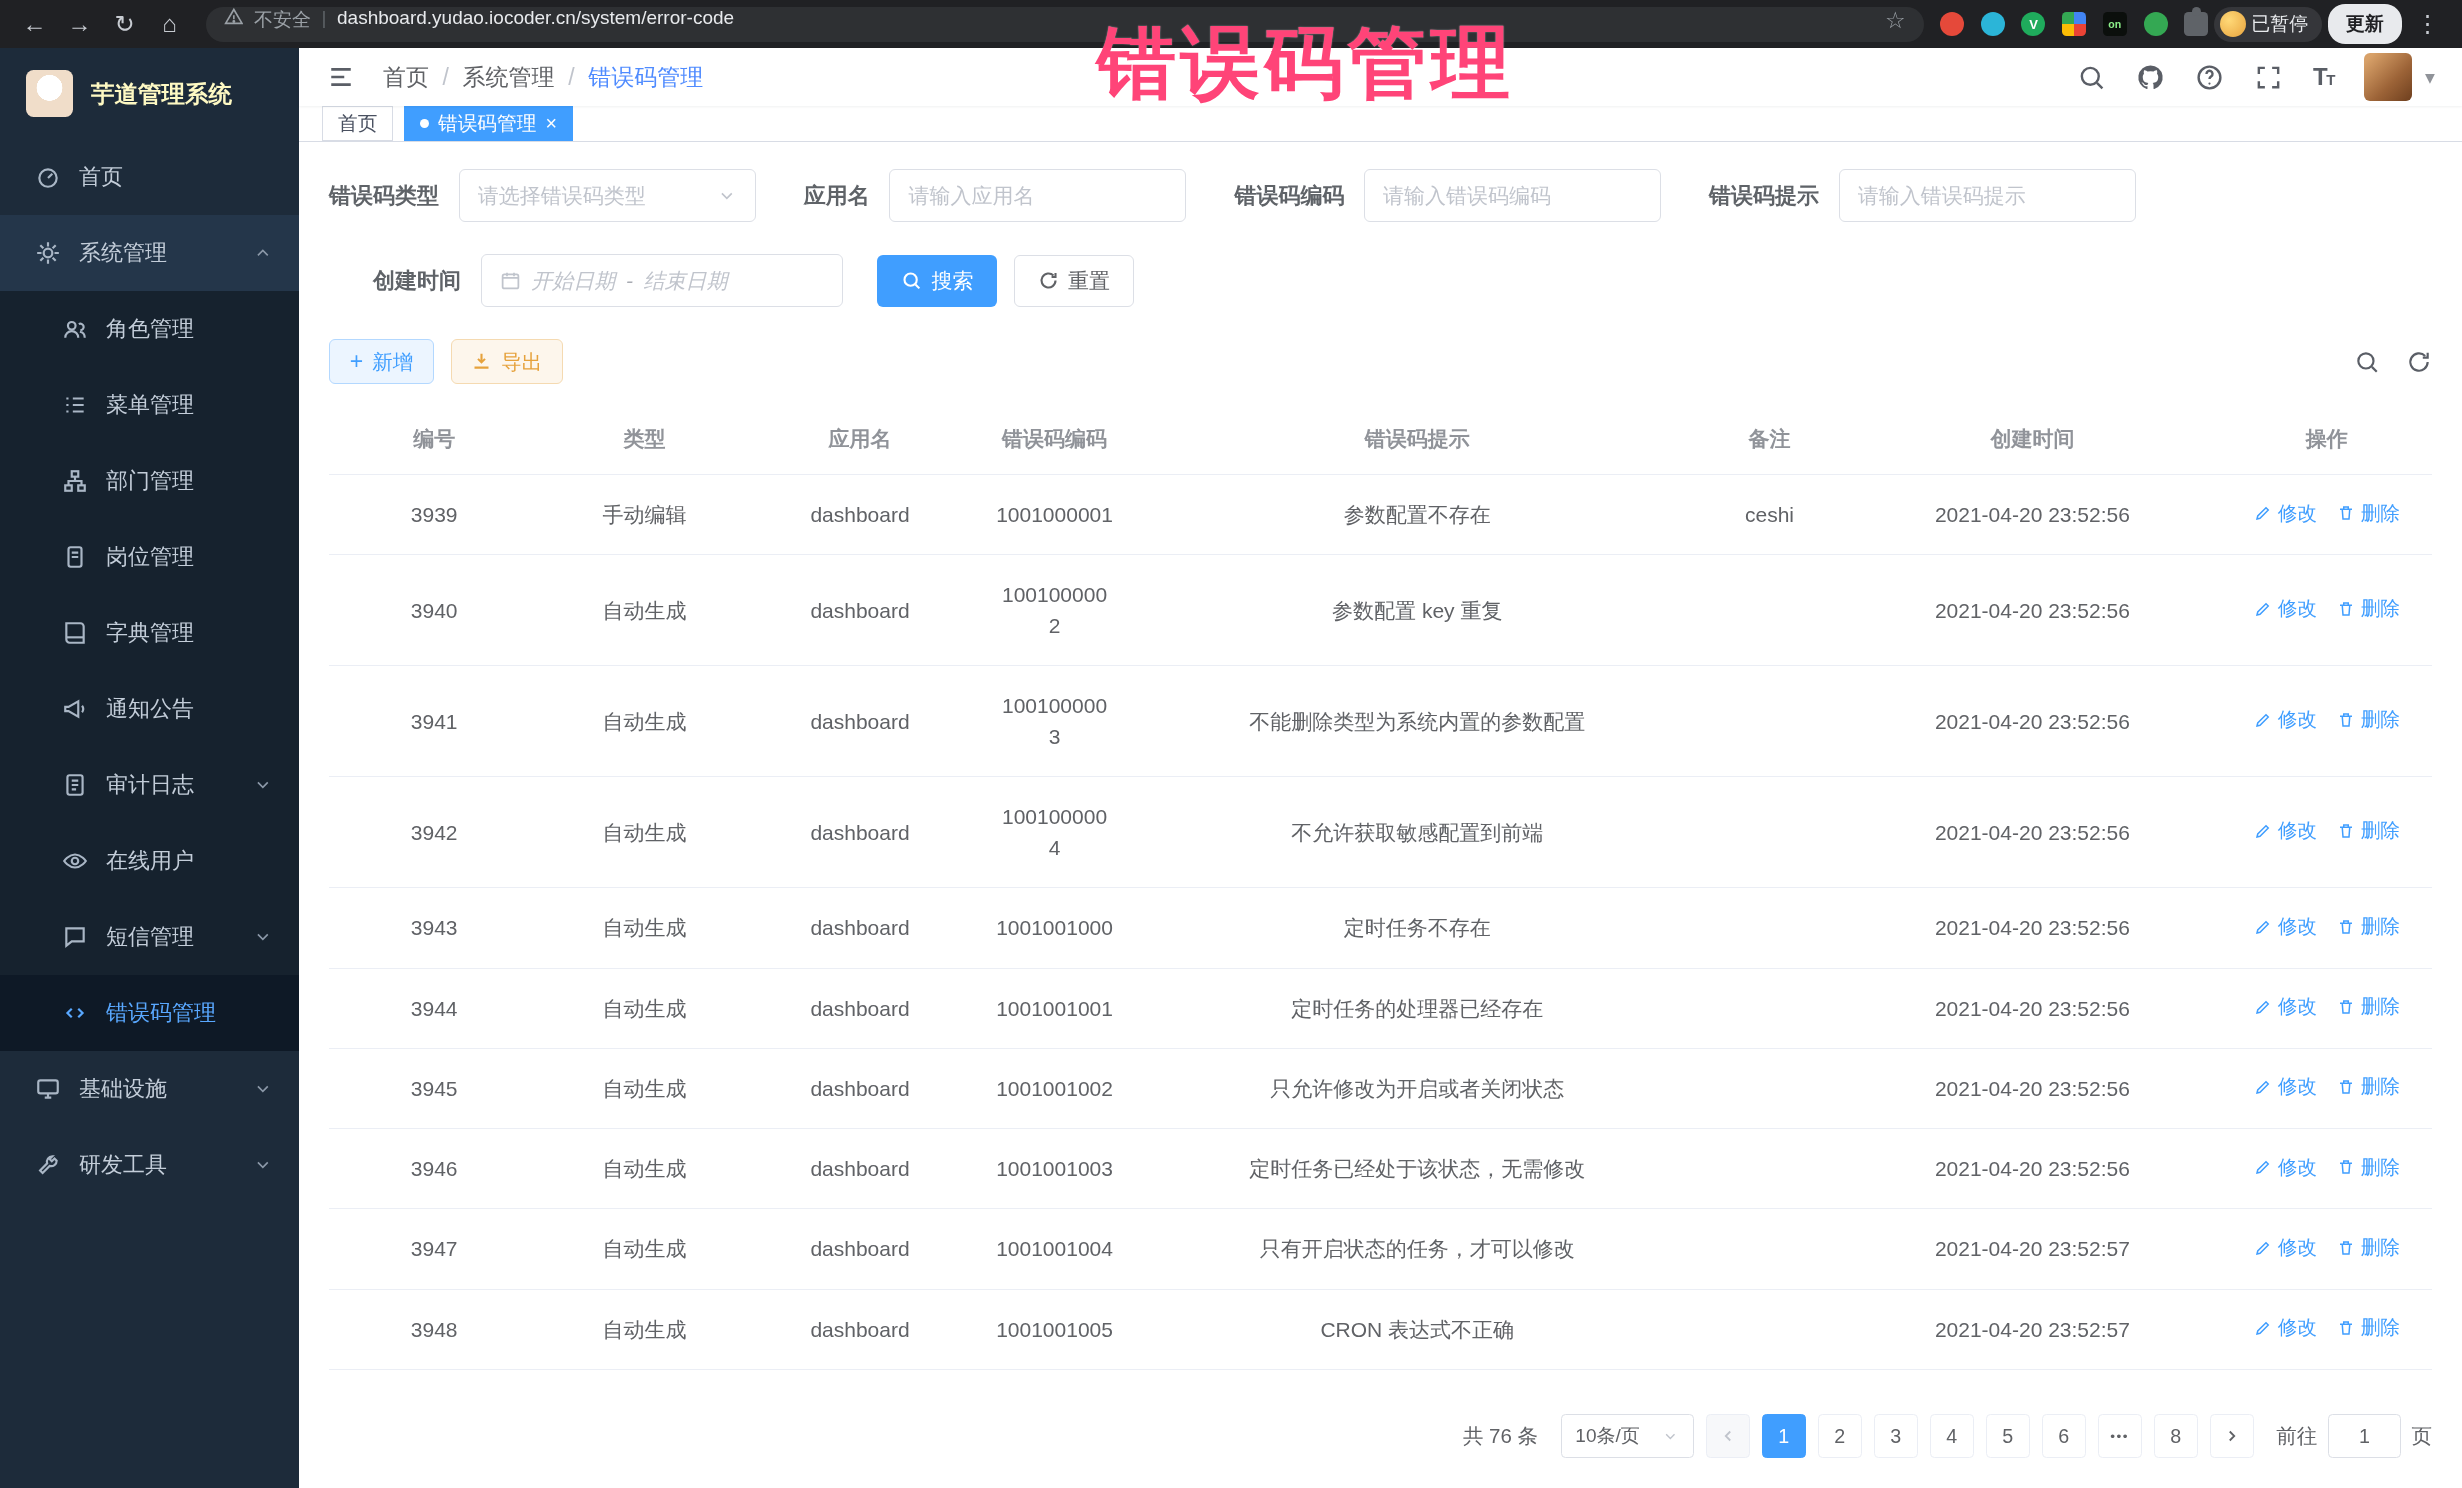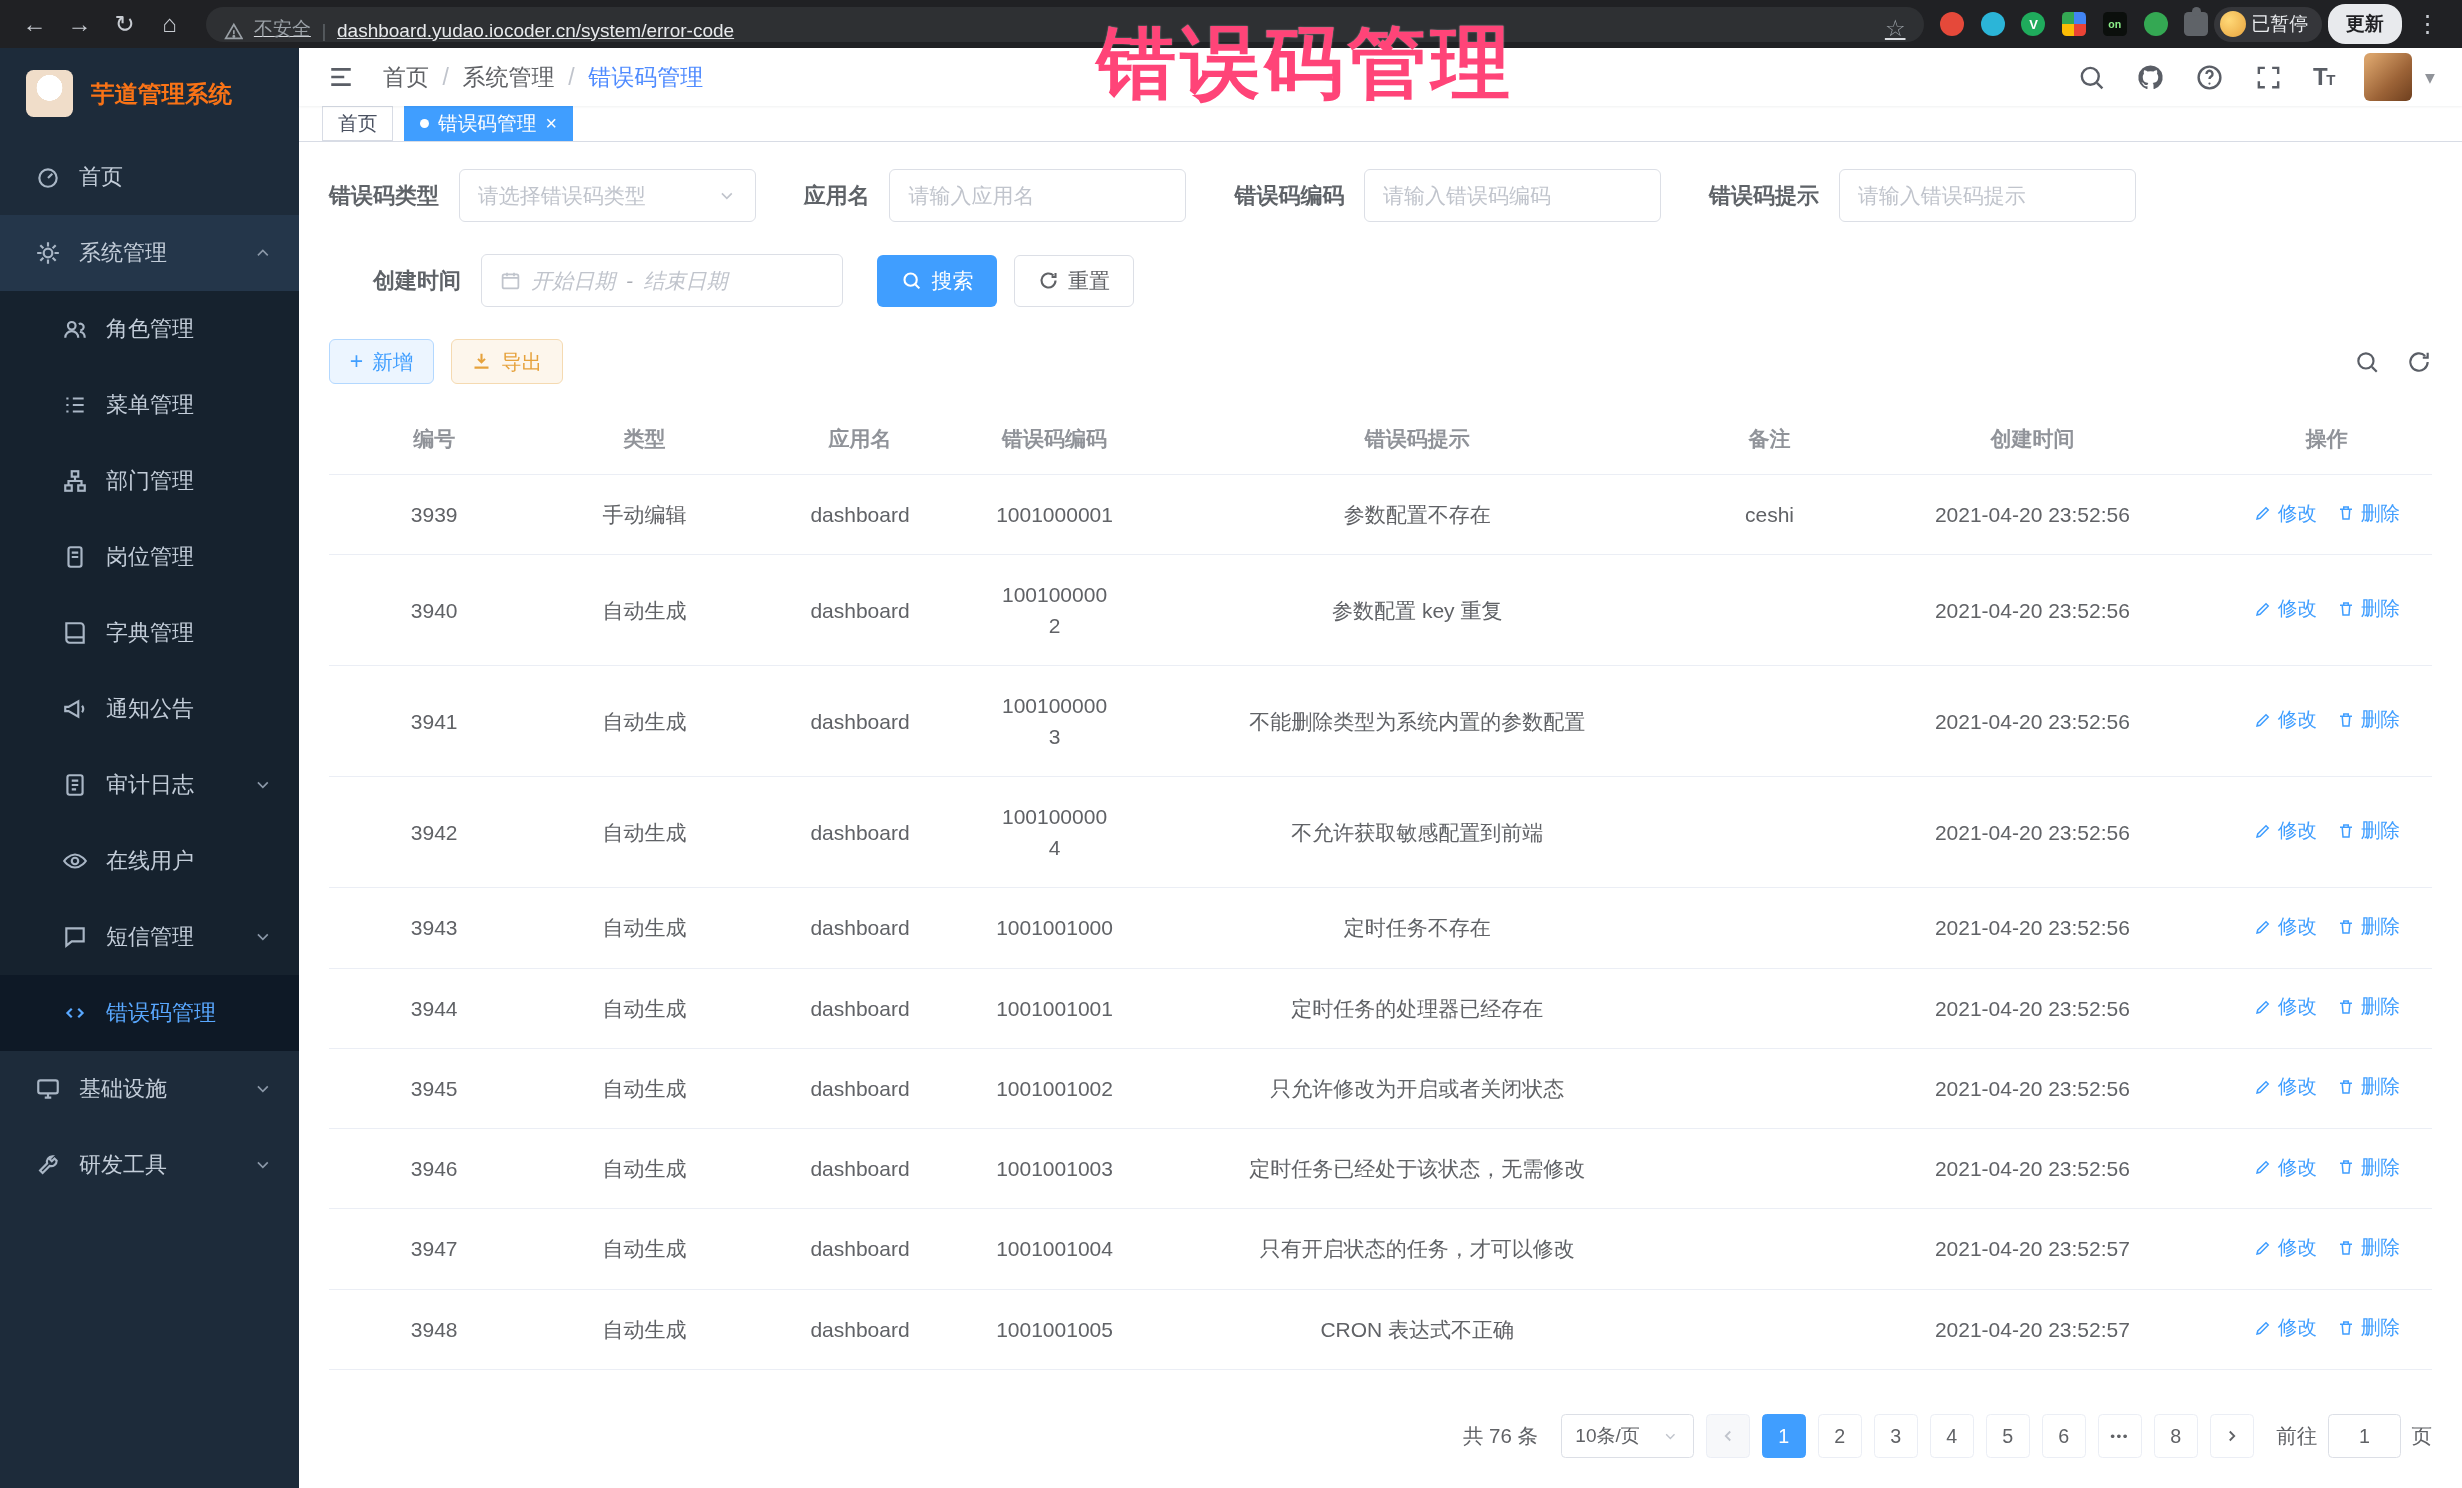--- a/index.html
+++ b/index.html
@@ -3,21 +3,21 @@
 <meta charset="utf-8">
 <style>
   * { margin:0; padding:0; box-sizing:border-box; }
   html,body { width:2462px; height:1488px; }
   body { font-family:"Liberation Sans","DejaVu Sans",sans-serif; background:#fff; overflow:hidden; }
   .screen { position:relative; width:2462px; height:1488px; overflow:hidden; }
 
   
   .chrome { height:48px; background:#202124; display:flex; align-items:center; padding:0 15px; gap:6px; color:#dadce0; }
   .chrome .navbtn { width:39px; height:39px; display:flex; align-items:center; justify-content:center; font-size:24px; color:#c7cbd1; border-radius:50%; flex:0 0 auto; }
-  .omnibox { flex:1 1 auto; height:35px; margin:0 10.6px; background:#2e3033; border-radius:17.4px; display:flex; align-items:flex-end; padding:0 18px; gap:10.6px; font-size:19px; min-width:0;text-decoration:underline; }
+  .omnibox { flex:1 1 auto; height:35px; margin:0 10.6px; background:#2e3033; border-radius:17.4px; display:flex; align-items:flex-start; padding:0 18px; gap:10.6px; font-size:19px; min-width:0; }
   .omnibox .warn { width:19.7px; height:19.7px; color:#9aa0a6; flex:0 0 auto; }
   .omnibox .sec { color:#9aa0a6; flex:0 0 auto; }
   .omnibox .bar { color:#5f6368; flex:0 0 auto; }
   .omnibox .url { color:#e8eaed; white-space:nowrap; overflow:hidden; flex:1 1 auto; }
   .omnibox .star { margin-left:auto; font-size:23px; color:#9aa0a6; flex:0 0 auto; }
   .extrow { display:flex; align-items:center; gap:16.7px; flex:0 0 auto; }
   .extic { width:24px; height:24px; border-radius:50%; display:flex; align-items:center; justify-content:center; font-size:13px; font-weight:bold; color:#fff; }
   .extic.red { background:#e5493a; }
   .extic.cyan { background:#2bb5d8; }
   .extic.green { background:#1fab5c; }
@@ -31,21 +31,21 @@
   .updatepill { background:#e8eaed; color:#202124; border-radius:17.4px; padding:6.8px 18px; font-size:19px; font-weight:bold; flex:0 0 auto; }
   .kebab { font-size:24px; color:#c7cbd1; padding:0 7.6px; flex:0 0 auto; }
 
   
   .app { display:flex; height:1440px; }
 
   
   .sidebar { width:299px; background:#1d2b3a; color:#bfcbd9; flex:0 0 auto; display:flex; flex-direction:column; }
   .logo { height:91px; display:flex; align-items:center; padding-left:26px; gap:18px; }
   .logo .logoimg { width:47px; height:47px; border-radius:7.6px; background:radial-gradient(circle at 50% 38%, #fff 0 34%, #f0ddc9 35% 100%); flex:0 0 auto; }
-  .logo .logotitle { color:#f97316; font-size:23.5px; font-weight:bold; white-space:nowrap; }
+  .logo .logotitle { color:#fef9c3; font-size:23.5px; font-weight:bold; white-space:nowrap; }
   .menu { flex:1 1 auto; overflow:hidden; }
   .mitem { height:76px; display:flex; align-items:center; gap:18px; padding-left:35px; font-size:22px; color:#c3cdd9; position:relative; white-space:nowrap; }
   .mitem.open { background:#24364a; }
   .submenu { background:#16222e; }
   .submenu .mitem { padding-left:62px; }
   .mitem.active { background:#0e1926; color:#59a8ff; }
   .micon { width:26px; height:26px; flex:0 0 auto; color:#a9b6c5; }
   .mitem.active .micon { color:#59a8ff; }
   .chev { position:absolute; right:26px; width:19.7px; height:19.7px; color:#8b98a8; }
   .svgi { width:100%; height:100%; display:block; }

